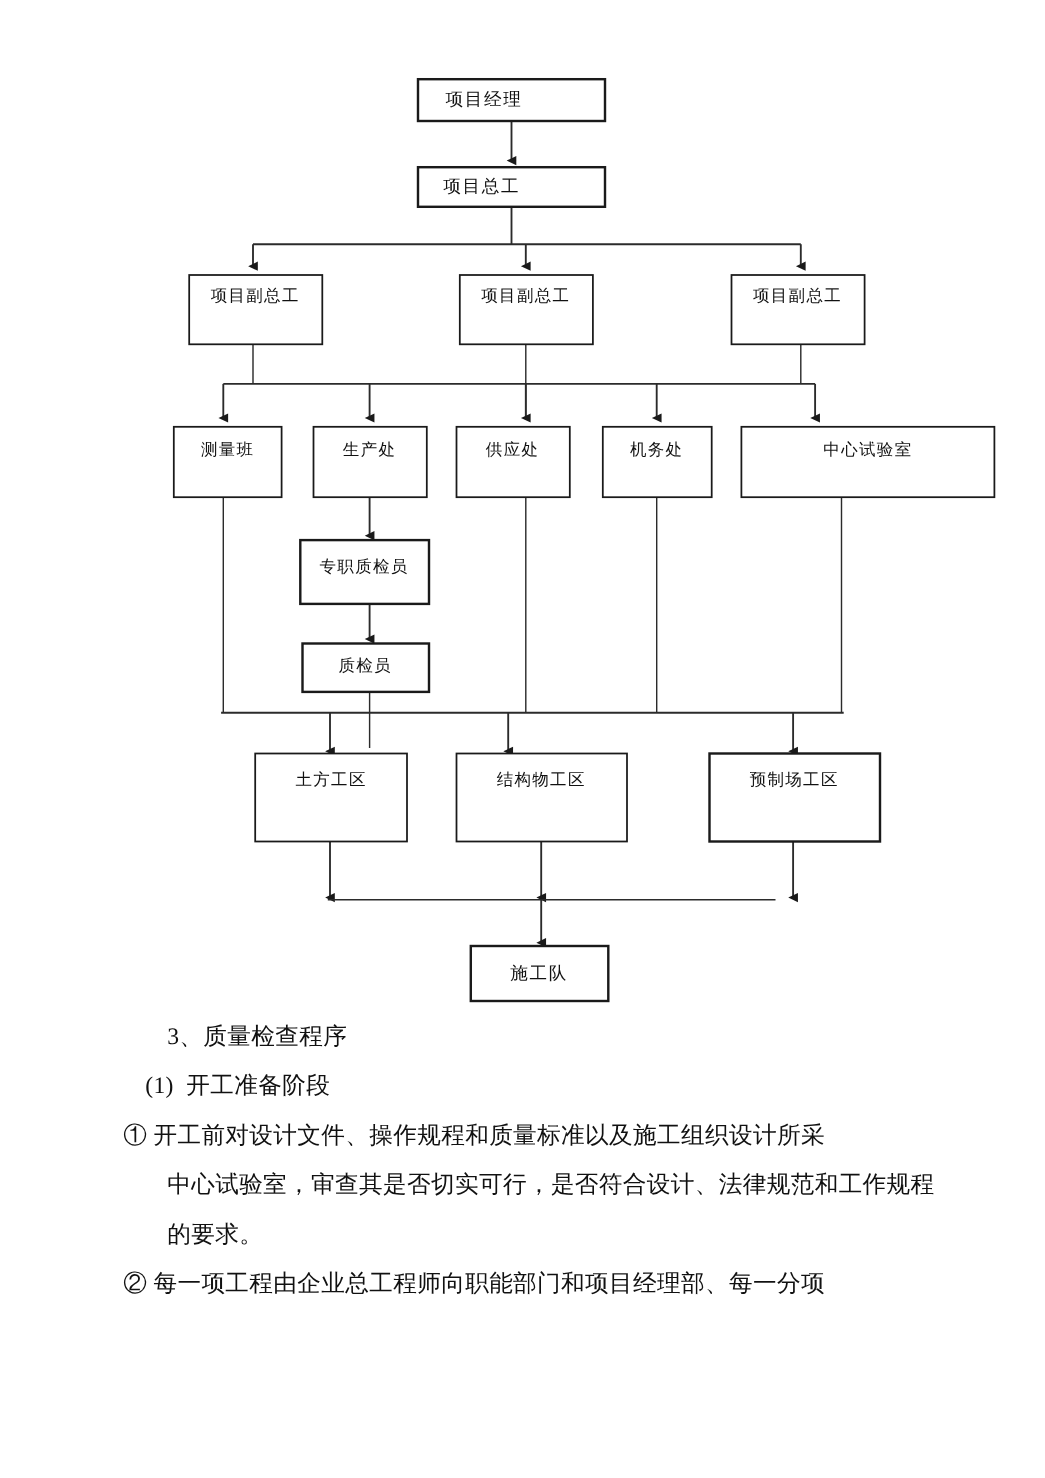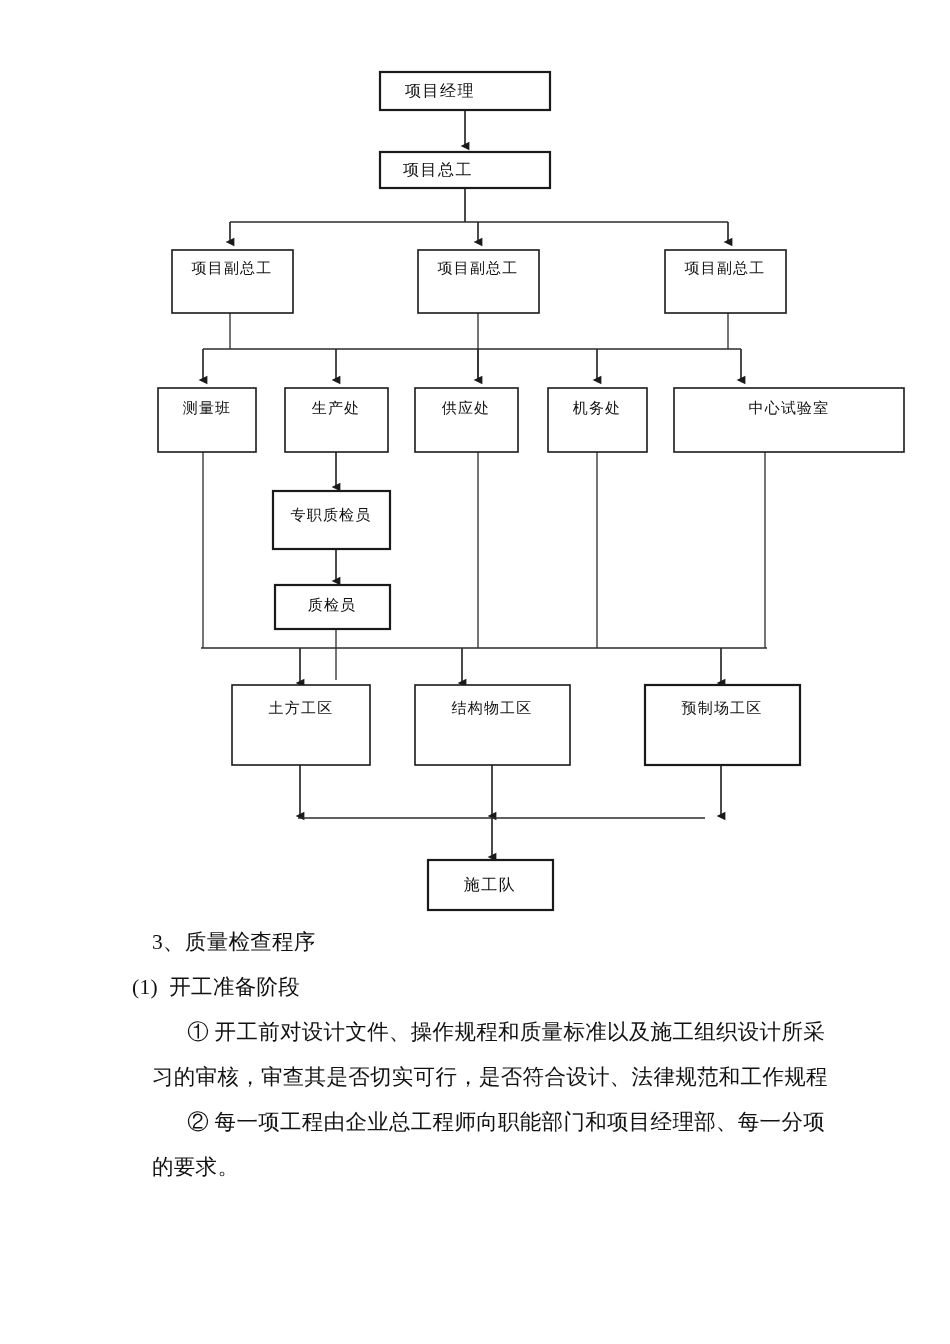--- a/index.html
+++ b/index.html
@@ -75,21 +75,21 @@
   }
   .txt-line {
     font-family: "Liberation Serif", "DejaVu Serif", serif;
     font-size: 21.5px;
     line-height: 45px;
     color: #111111;
     white-space: pre;
     letter-spacing: 0.3px;
   }
   .indent-1 { padding-left: 92px; }
-  .indent-2 { padding-left: 72px; text-align: right; }
+  .indent-2 { padding-left: 72px; }
   .indent-flush { padding-left: 112px; }
 </style>
 </head>
 <body>
 
 <div id="page">
 
   <div id="org-chart">
     <svg width="950" height="930" viewBox="0 0 950 930" xmlns="http://www.w3.org/2000/svg">
       <defs>
@@ -209,18 +209,18 @@
         <rect class="node-box heavy" x="388" y="860" width="125" height="50"></rect>
         <text class="node-label" x="450" y="886">施工队</text>
       </g>
     </svg>
   </div>
 
   <div id="body-text">
     <div class="txt-line indent-flush">3、质量检查程序</div>
     <div class="txt-line indent-1">(1)  开工准备阶段</div>
     <div class="txt-line indent-2">① 开工前对设计文件、操作规程和质量标准以及施工组织设计所采</div>
-    <div class="txt-line indent-flush">习的审核，审查其是否切实可行，是否符合设计、法律规范和工作规程</div>
+    <div class="txt-line indent-flush">中心试验室，审查其是否切实可行，是否符合设计、法律规范和工作规程</div>
+    <div class="txt-line indent-flush">的要求。</div>
     <div class="txt-line indent-2">② 每一项工程由企业总工程师向职能部门和项目经理部、每一分项</div>
-    <div class="txt-line indent-flush">的要求。</div>
   </div>
 
 </div>
 
 </body></html>

